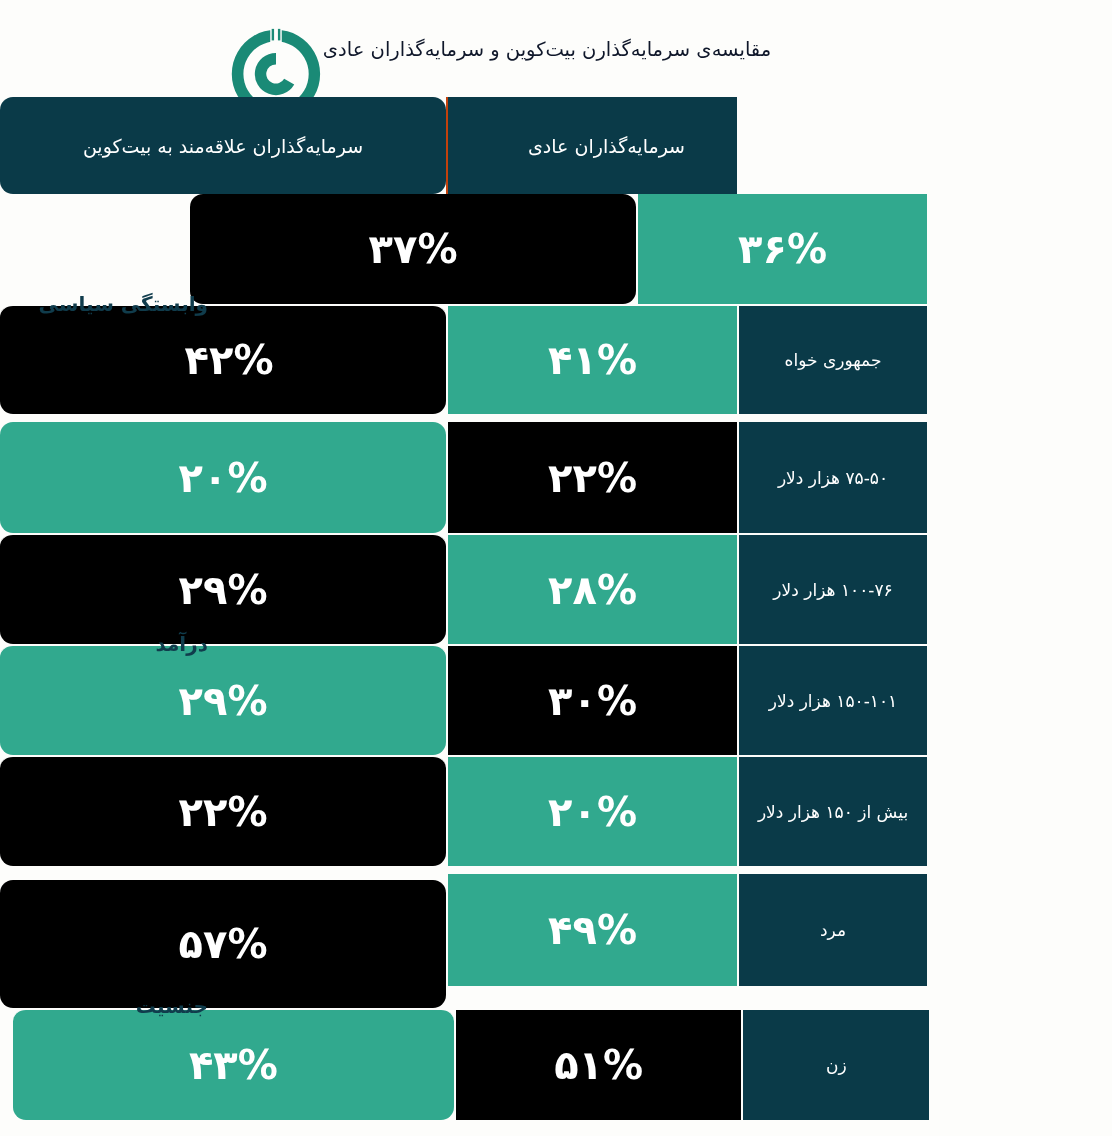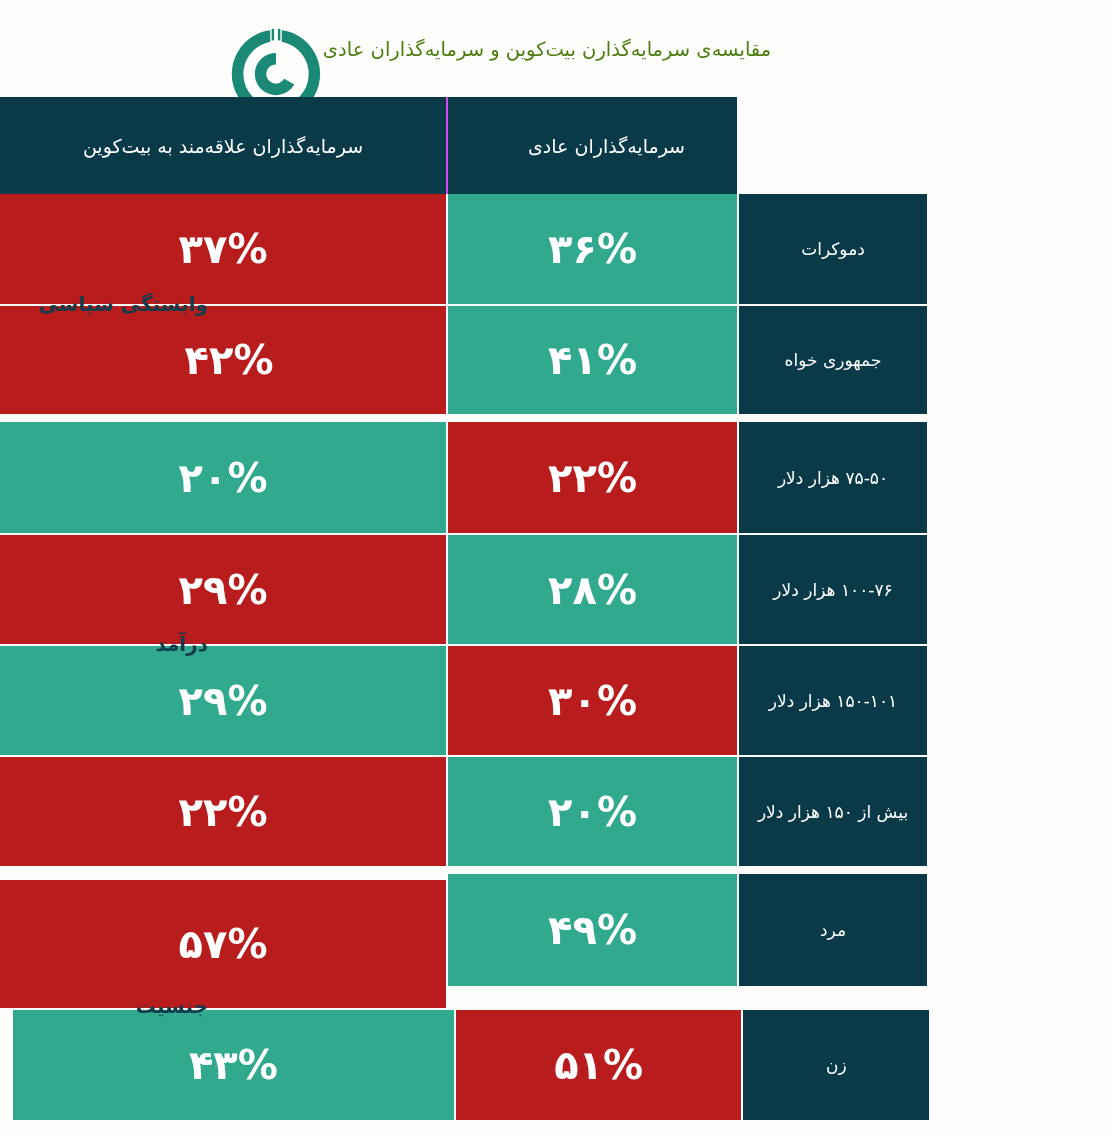--- a/index.html
+++ b/index.html
@@ -24,21 +24,21 @@
     height: 97px;
   }
 
   #infographic-title {
     position: absolute;
     top: 38px;
     right: 120px;
     width: 890px;
     text-align: center;
     font-size: 19.5px;
-    color: #4d7c0f;
+    color: #0f172a;
     letter-spacing: 0.2px;
     direction: rtl;
     white-space: nowrap;
   }
 
   
   #brand-logo {
     position: absolute;
     top: 26px;
     right: 752px;
@@ -149,39 +149,39 @@
     border-left: 2px solid #fdfdfb;
   }
 
   .cell-value {
     font-size: 40px;
     font-weight: bold;
     direction: rtl;
     letter-spacing: 0.5px;
   }
   .cell-ordinary { width: 291px; border-left: 2px solid #fdfdfb; }
-  .cell-bitcoin  { width: 446px; }
+  .cell-bitcoin  { width: 446px; border-radius: 13px; }
 
   .shade-light { background: #31a98e; }
-  .shade-dark  { background: #b91c1c; }
+  .shade-dark  { background: #000000; }
 
   
   .header-row .cell {
     background: #0a3a48;
     font-size: 19px;
     font-weight: normal;
     height: 97px;
     direction: rtl;
   }
   .header-row .cell-spacer { background: #fdfdfb; }
   .header-row .cell-label-head {
     width: 190px;
     background: #fdfdfb;
   }
-  .header-row .cell-ordinary { border-left: 2px solid #d946ef; padding-left: 28px; }
+  .header-row .cell-ordinary { border-left: 2px solid #c2410c; padding-left: 28px; }
 </style>
 </head>
 <body>
 
 <div id="top-area">
 
   <div id="brand-logo">
     <div class="mark">
       <svg viewBox="0 0 100 100" width="96" height="96" aria-hidden="true">
         <g fill="#1a8a76">
@@ -212,21 +212,20 @@
     <div class="cell cell-label-head"></div>
     <div class="cell cell-ordinary">سرمایه‌گذاران عادی</div>
     <div class="cell cell-bitcoin">سرمایه‌گذاران علاقه‌مند به بیت‌کوین</div>
   </div>
 
   <div class="section-block">
     <div class="section-title" style="top:110px;">وابستگی سیاسی</div>
 
     <div class="row">
       <div class="cell cell-spacer"></div>
-      <div class="cell cell-label" style="height:110px;">دموکرات</div>
       <div class="cell cell-value cell-ordinary shade-light" style="height:110px;">۳۶%</div>
       <div class="cell cell-value cell-bitcoin shade-dark" style="height:110px;">۳۷%</div>
     </div>
 
     <div class="row">
       <div class="cell cell-spacer"></div>
       <div class="cell cell-label" style="height:110px;">جمهوری خواه</div>
       <div class="cell cell-value cell-ordinary shade-light" style="height:110px;">۴۱%</div>
       <div class="cell cell-value cell-bitcoin shade-dark" style="height:110px;padding-left:12px;">۴۲%</div>
     </div>

